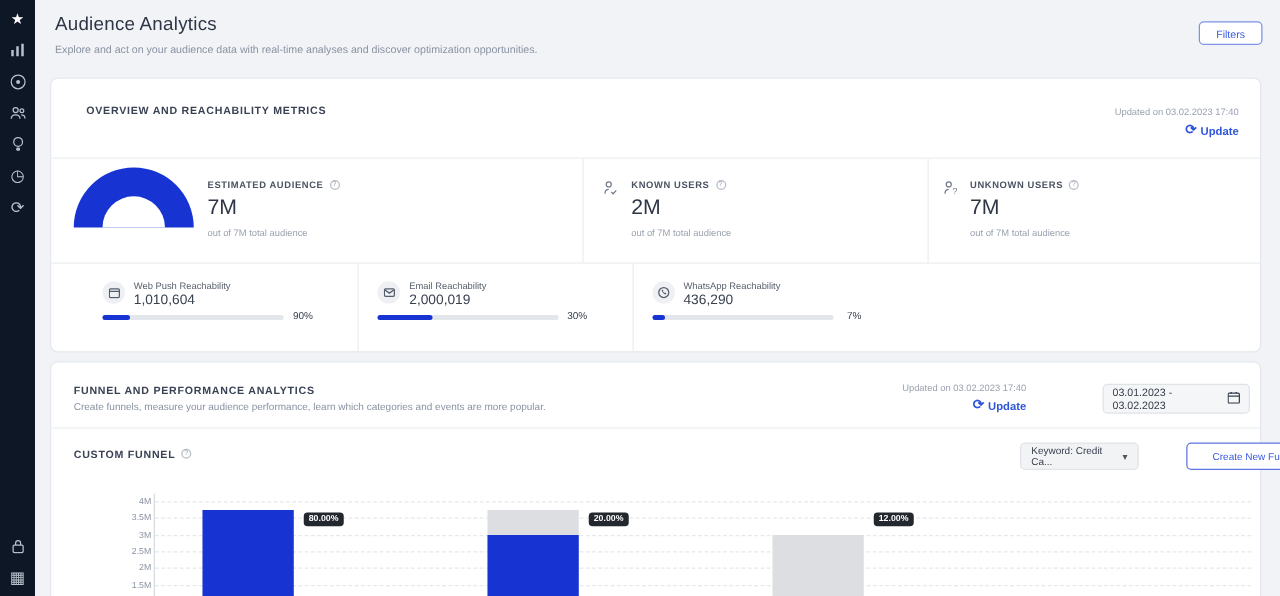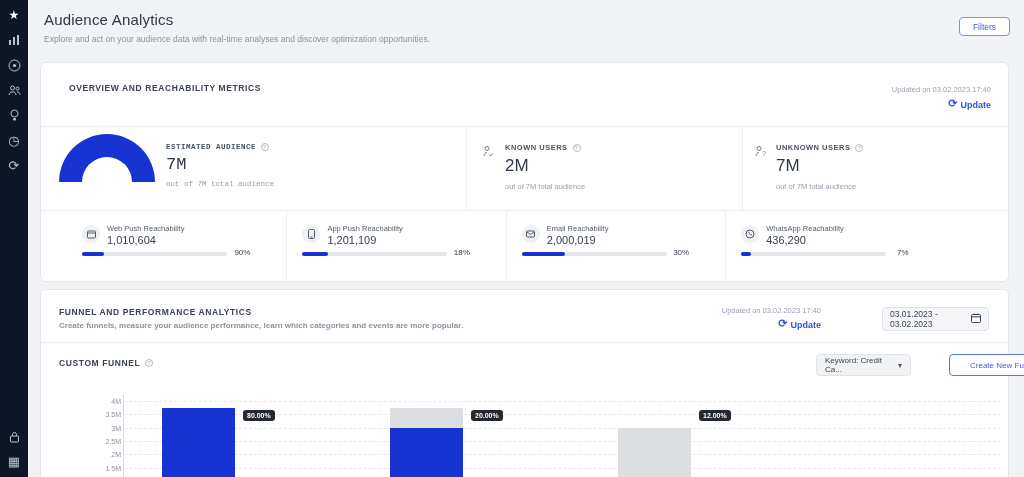--- a/index.html
+++ b/index.html
@@ -37,21 +37,21 @@
   .updated-on { position:absolute; right:17px; top:22px; font-size:7.5px; color:#9aa2af; }
   .update-link { position:absolute; right:17px; top:34px; font-size:9px; color:#2f55d8; font-weight:bold; cursor:pointer;
                  display:flex; align-items:flex-end; gap:3px; }
   .glyph-refresh::before { content:"\27F3"; font-size:11px; font-weight:bold; }
 
   
   .metrics-row { position:absolute; left:0; top:63px; width:967px; height:85px; border-top:1px solid #eceef1;
                  border-bottom:1px solid #eceef1; display:flex; }
   .mcol { position:relative; height:100%; }
   .mcol + .mcol { border-left:1px solid #eceef1; }
-  .mcol1 { width:425px;font-family:Liberation Mono, monospace; } .mcol2 { width:276px; } .mcol3 { width:266px; }
+  .mcol1 { width:425px; } .mcol2 { width:276px; } .mcol3 { width:266px; }
 
   .gauge { position:absolute; left:18px; top:7px; width:96px; height:48px; background:#1733d2;
            border-top-left-radius:96px; border-top-right-radius:96px; }
   .gauge::after { content:""; position:absolute; left:23px; bottom:0; width:50px; height:25px; background:#fff;
                   border-top-left-radius:50px; border-top-right-radius:50px; }
 
   .m-label { font-size:7.5px; font-weight:bold; letter-spacing:.5px; color:#4a5362; display:flex; align-items:center; gap:5px; }
   .m-value { font-size:17px; color:#2e3646; margin-top:4px; }
   .m-caption { font-size:7.5px; color:#9aa2af; margin-top:6px; }
   .m-text { position:absolute; top:16px; }
@@ -69,21 +69,21 @@
   .rcol + .rcol { border-left:1px solid #eceef1; }
   .r-icon { position:absolute; left:15px; top:14px; width:18px; height:18px; border-radius:50%; background:#eef0f3;
             display:flex; align-items:center; justify-content:center; color:#545d6b; }
   .r-label { position:absolute; left:40px; top:13px; font-size:7.5px; color:#59626f; }
   .r-value { position:absolute; left:40px; top:23px; font-size:11px; color:#39414f; }
   .r-barwrap { position:absolute; left:15px; top:41px; width:145px; height:4px; background:#e3e6ea; border-radius:2px; }
   .r-fill { height:4px; background:#1733d2; border-radius:2px; }
   .r-pct { position:absolute; right:10px; top:37px; font-size:8px; color:#39414f; }
 
   
-  .daterange { position:absolute; left:841px; top:17px; width:107px; height:24px; background:#f5f6f8;
+  .daterange { position:absolute; left:841px; top:17px; width:118px; height:24px; background:#f5f6f8;
                border:1px solid #dfe3e8; border-radius:4px; display:flex; align-items:center;
                justify-content:center; padding:0 7px; font-size:8.5px; color:#39414f; cursor:pointer; }
   .card2 .updated-on { right:187px; }
   .card2 .update-link { right:187px; }
   .funnel-divider { position:absolute; left:0; top:52px; width:967px; border-top:1px solid #eceef1; }
   .section-title { position:absolute; left:18px; top:68px; font-size:8.5px; font-weight:bold; letter-spacing:.6px;
                    color:#3a4354; display:flex; align-items:center; gap:5px; }
   .keyword-dd { position:absolute; left:775px; top:64px; width:95px; height:22px; background:#f2f3f5;
                 border:1px solid #e0e3e7; border-radius:4px; display:flex; align-items:center;
                 justify-content:space-between; padding:0 8px; font-size:8px; color:#39414f; cursor:pointer; }
@@ -217,34 +217,20 @@
       </span>
       <div class="r-label">Web Push Reachability</div>
       <div class="r-value">1,010,604</div>
       <div class="r-barwrap">
           <div class="r-fill" style="width: 15%;"></div>
         </div>
       <div class="r-pct">90%</div>
     </div>
     <div class="rcol">
       <span class="r-icon">
-        <svg width="7" height="10" viewBox="0 0 7 10">
-            <rect x="0.5" y="0.5" width="6" height="9" rx="1.2" fill="none" stroke="#545d6b"></rect>
-            <line x1="2.5" y1="8" x2="4.5" y2="8" stroke="#545d6b"></line>
-          </svg>
-      </span>
-      <div class="r-label">App Push Reachability</div>
-      <div class="r-value">1,201,109</div>
-      <div class="r-barwrap">
-          <div class="r-fill" style="width: 18%;"></div>
-        </div>
-      <div class="r-pct">18%</div>
-    </div>
-    <div class="rcol">
-      <span class="r-icon">
         <svg width="9" height="8" viewBox="0 0 9 8">
             <rect x="0.5" y="1" width="8" height="6" rx="1" fill="none" stroke="#545d6b"></rect>
             <path d="M1 2l3.5 2.5L8 2" fill="none" stroke="#545d6b"></path>
           </svg>
       </span>
       <div class="r-label">Email Reachability</div>
       <div class="r-value">2,000,019</div>
       <div class="r-barwrap">
           <div class="r-fill" style="width: 30%;"></div>
         </div>
@@ -262,21 +248,21 @@
       <div class="r-barwrap">
           <div class="r-fill" style="width: 7%;"></div>
         </div>
       <div class="r-pct">7%</div>
     </div>
   </div>
 </div>
 
 <div class="card card2">
   <div class="card-head-title" style="left:18px; top:17px;">FUNNEL AND PERFORMANCE ANALYTICS</div>
-  <div class="card-head-sub" style="left:18px; top:31px;font-weight:bold;">Create funnels, measure your audience performance, learn which categories and events are more popular.</div>
+  <div class="card-head-sub" style="left:18px; top:31px;">Create funnels, measure your audience performance, learn which categories and events are more popular.</div>
   <div class="updated-on" style="top:16px;">Updated on 03.02.2023 17:40</div>
   <div class="update-link" style="top:27px;">
     <span class="glyph-refresh"></span>
     <span>Update</span>
   </div>
   <div class="daterange">
     <span>03.01.2023 - 03.02.2023</span>
     <span>
       <svg width="10" height="10" viewBox="0 0 10 10">
           <rect x="0.5" y="1.5" width="9" height="8" rx="1" fill="none" stroke="#39414f"></rect>

